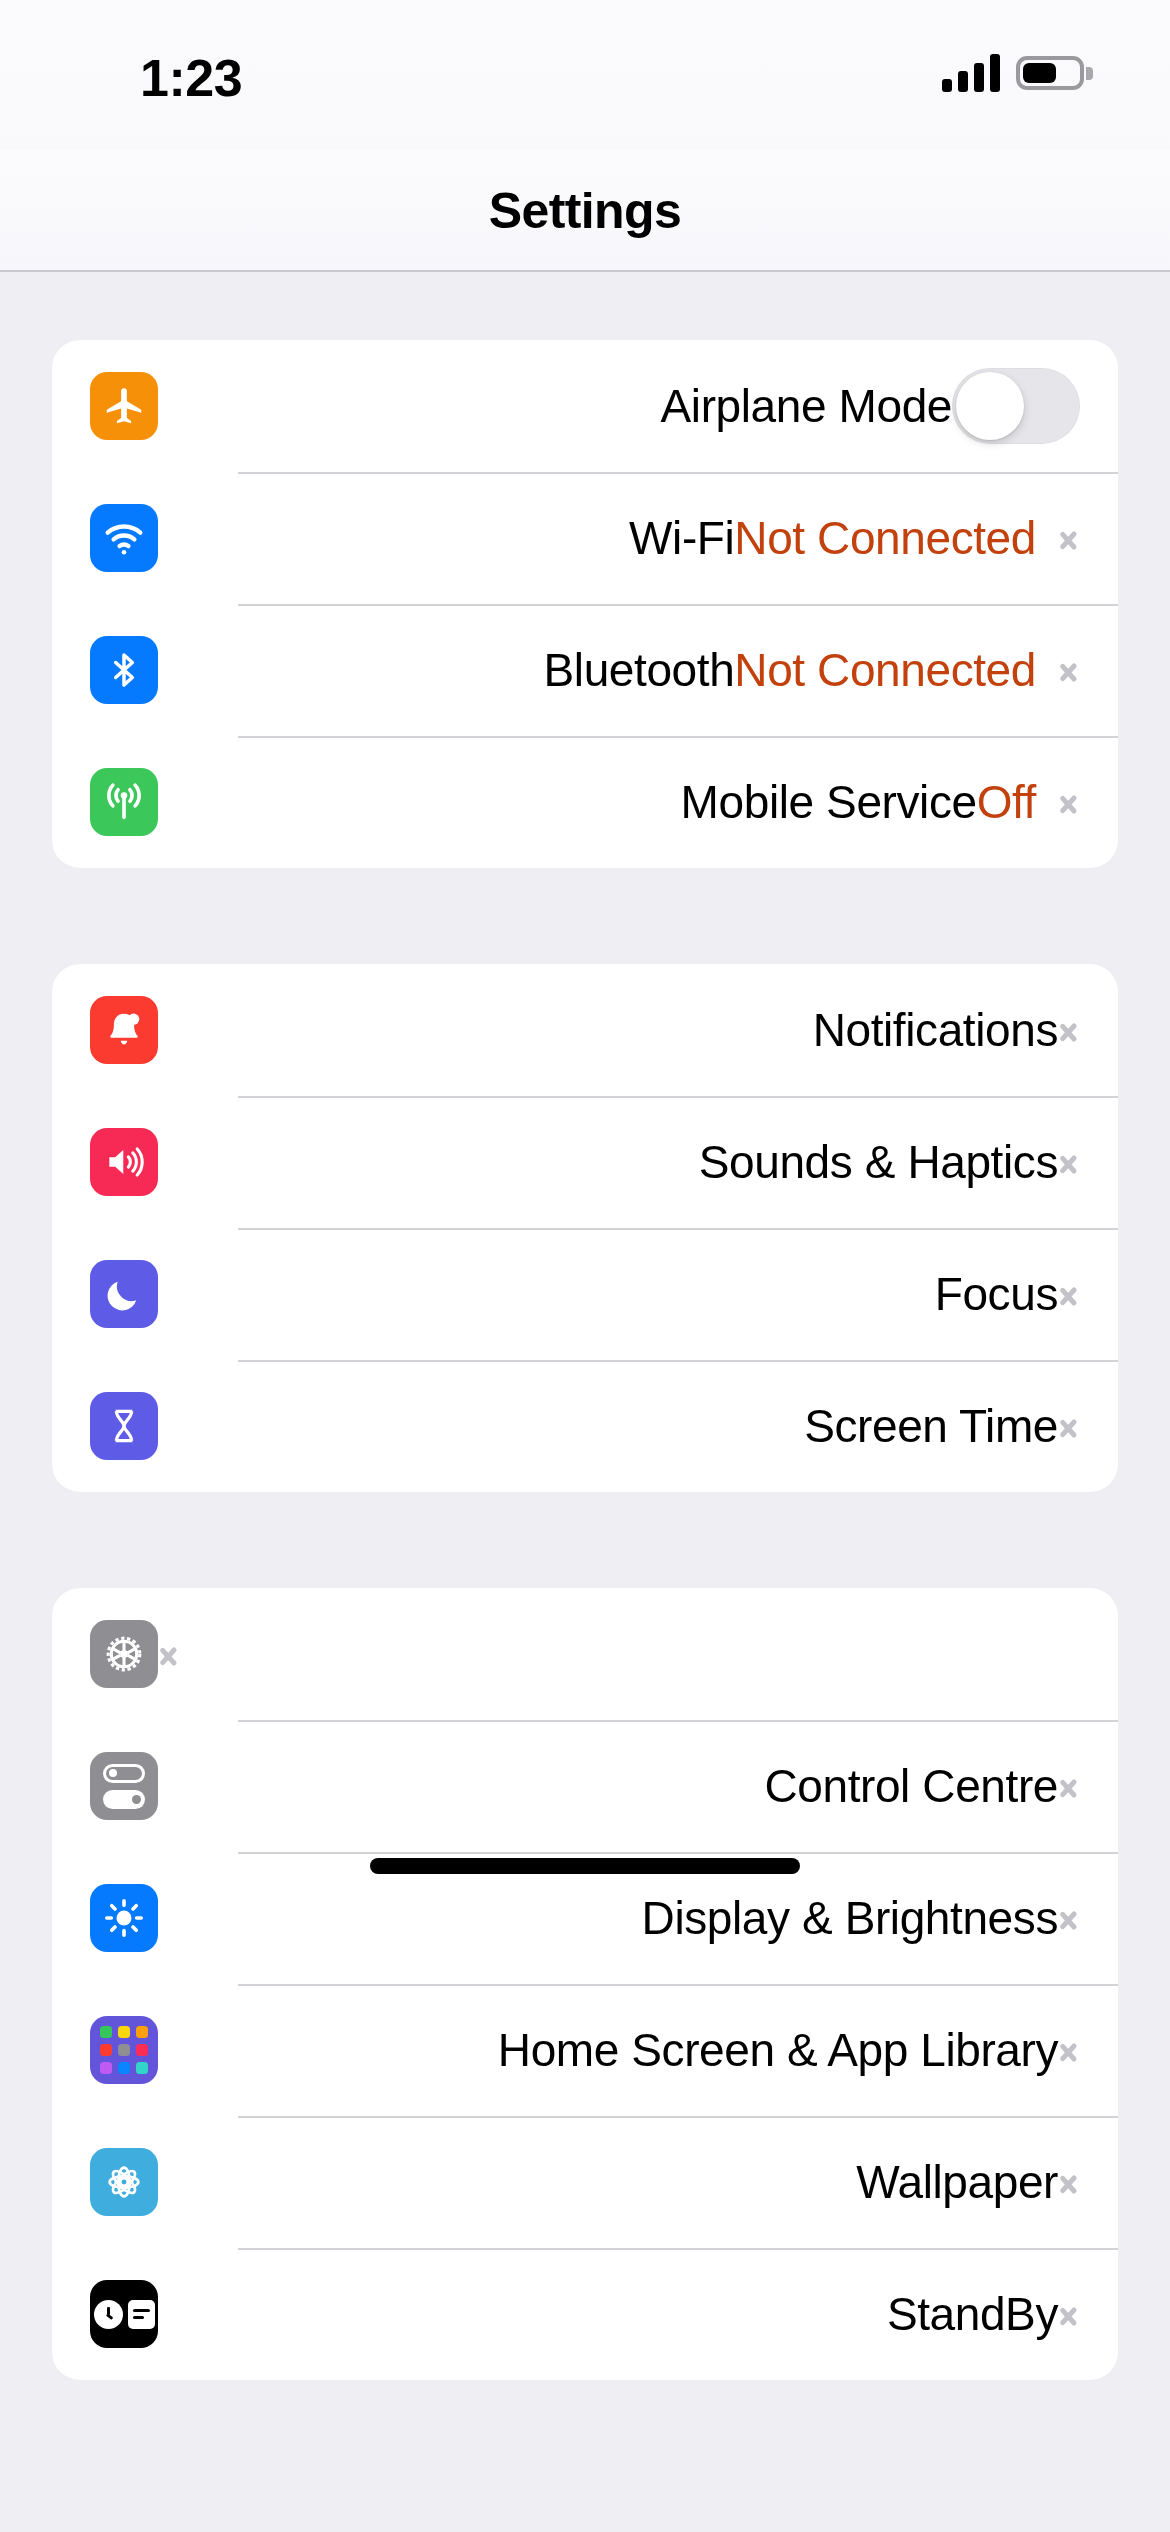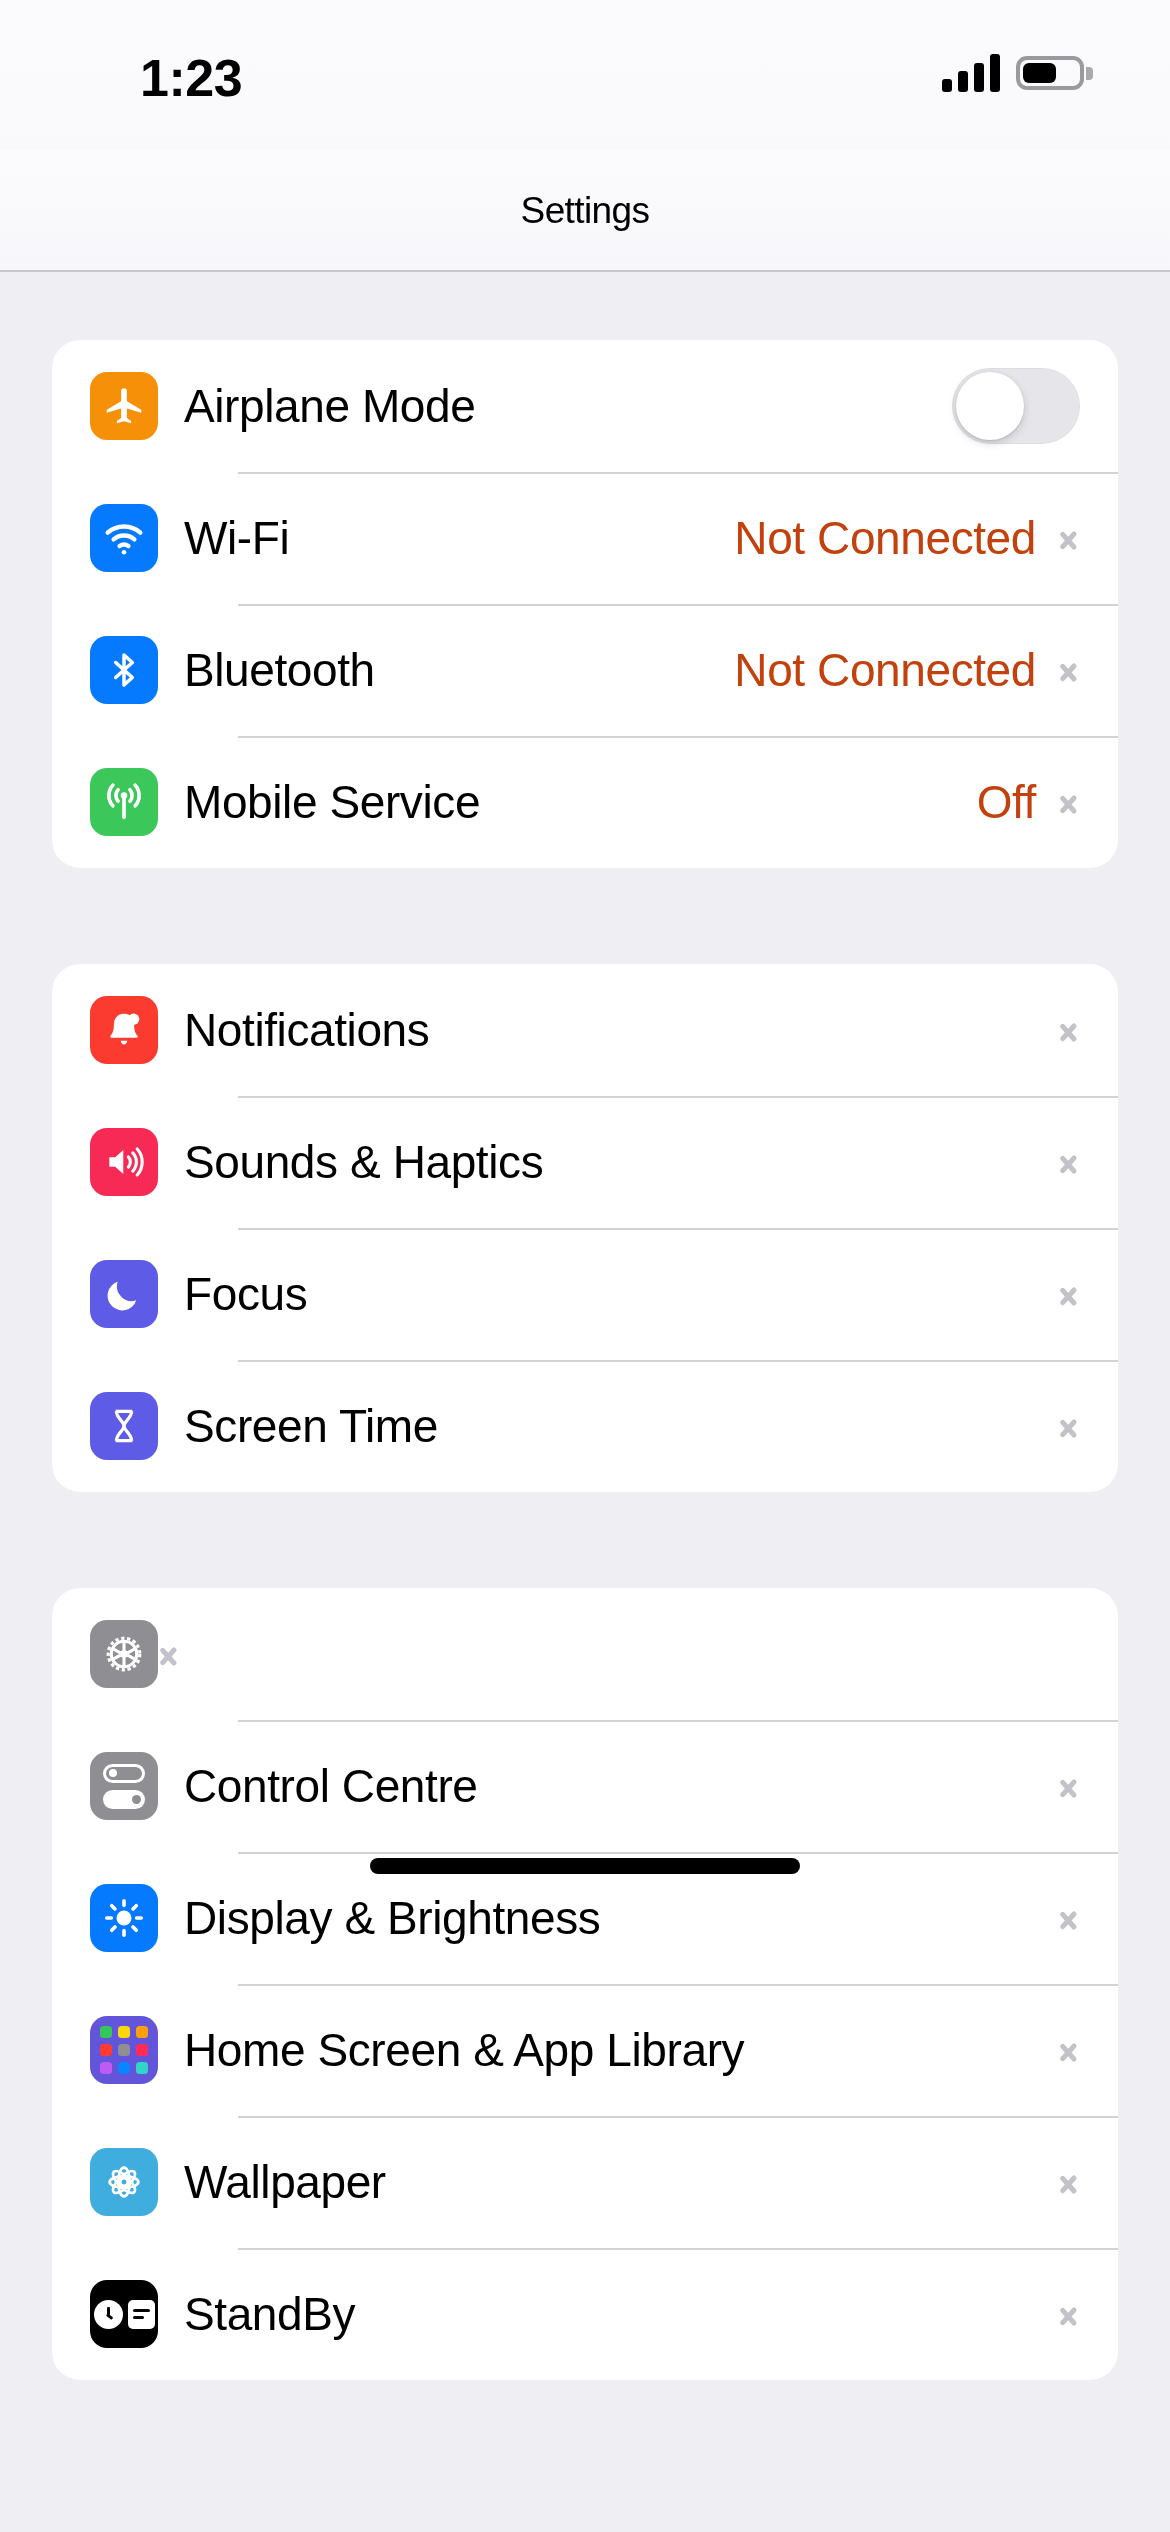--- a/index.html
+++ b/index.html
@@ -3,21 +3,21 @@
 <meta charset="utf-8">
 <style>
   * { margin:0; padding:0; box-sizing:border-box; }
   html,body { width:1170px; height:2532px; }
   body {
     font-family:"Liberation Sans", sans-serif;
     background:#efeef3;
     overflow:hidden;
     -webkit-font-smoothing:antialiased;
   }
-  .phone { position:relative; width:1170px; height:1900px; background:#efeef3; }
+  .phone { position:relative; width:1170px; height:1900px; background:#efeef3;text-align:right; }
 
   
   .statusbar {
     position:absolute; top:0; left:0; width:1170px; height:150px;
     background:linear-gradient(180deg,#fbfafc 0%,#f9f8fb 100%);
   }
   .sb-time {
     position:absolute; left:140px; top:48px;
     font-size:52px; font-weight:bold; color:#000;
     letter-spacing:-0.5px;
@@ -46,21 +46,21 @@
   
   .navbar {
     position:absolute; top:150px; left:0; width:1170px; height:122px;
     background:linear-gradient(180deg,#fbfaFC 0%,#f7f6fa 100%);
     display:flex; align-items:center; justify-content:center;
   }
   .navbar::after {
     content:""; position:absolute; bottom:0; left:0; right:0; height:2px;
     background:#c8c7ce;
   }
-  .nav-title { font-size:37px; font-weight:normal; color:#000; letter-spacing:-0.6px; }
+  .nav-title { font-size:50px; font-weight:bold; color:#000; letter-spacing:-0.6px; }
 
   
   .content { position:absolute; top:272px; left:0; width:1170px; height:2260px; }
 
   .group {
     margin:0 52px; background:#fff; border-radius:28px; overflow:hidden;
   }
   .gap-lg { height:96px; }
   .gap-top { height:68px; }
 

